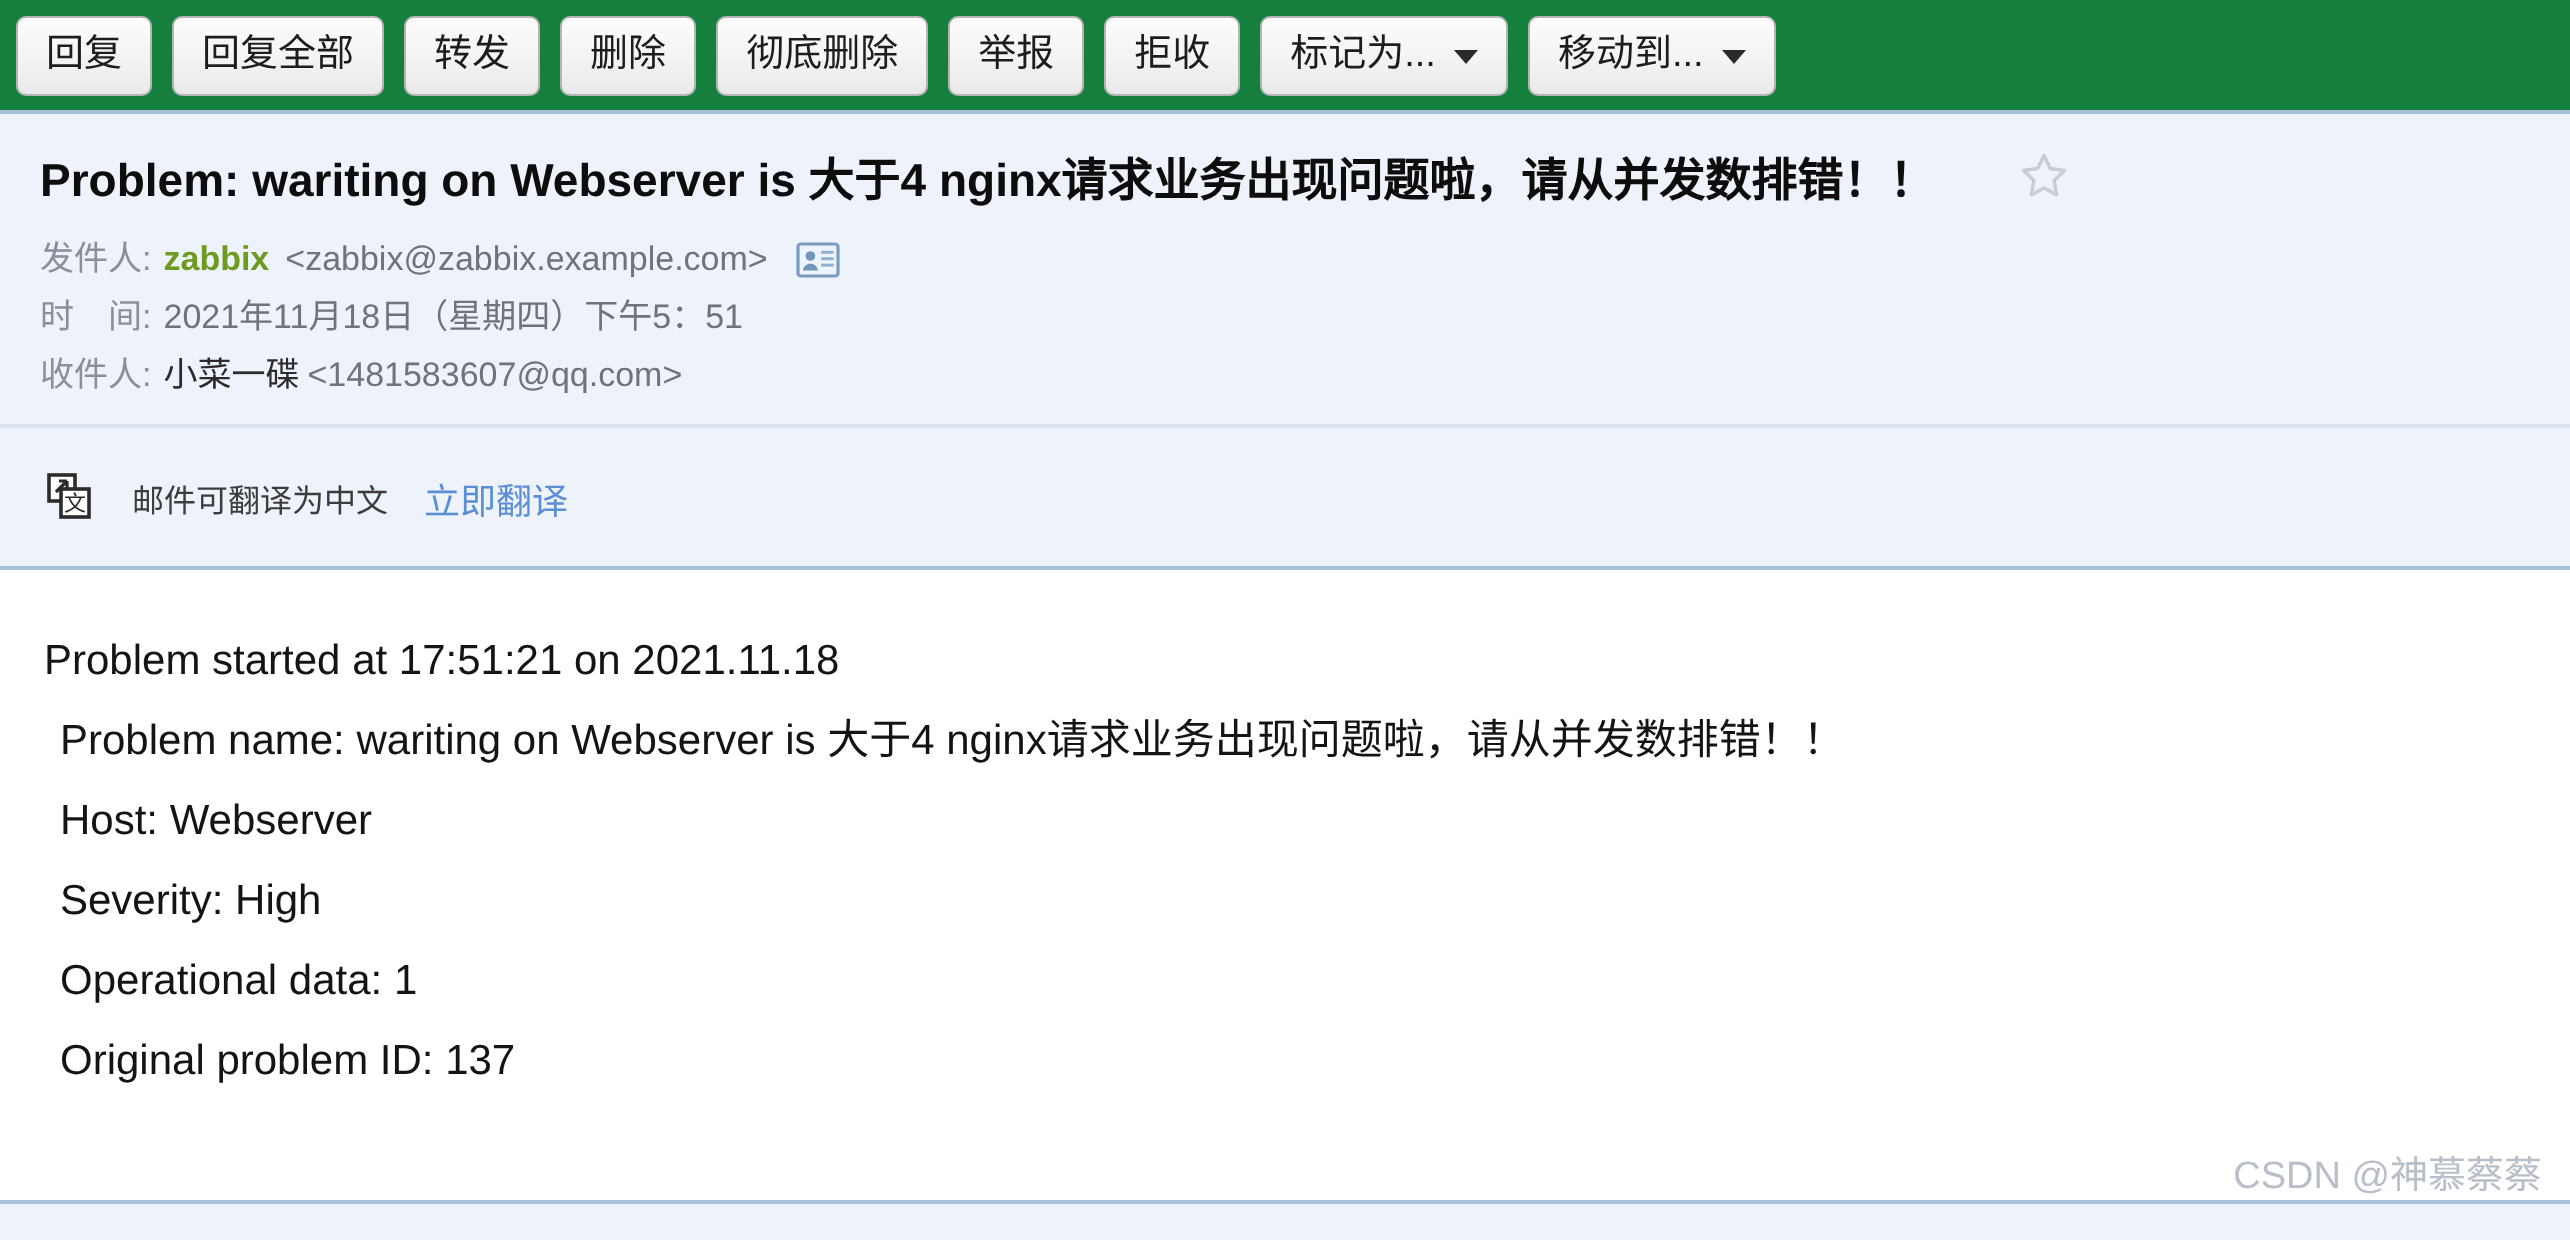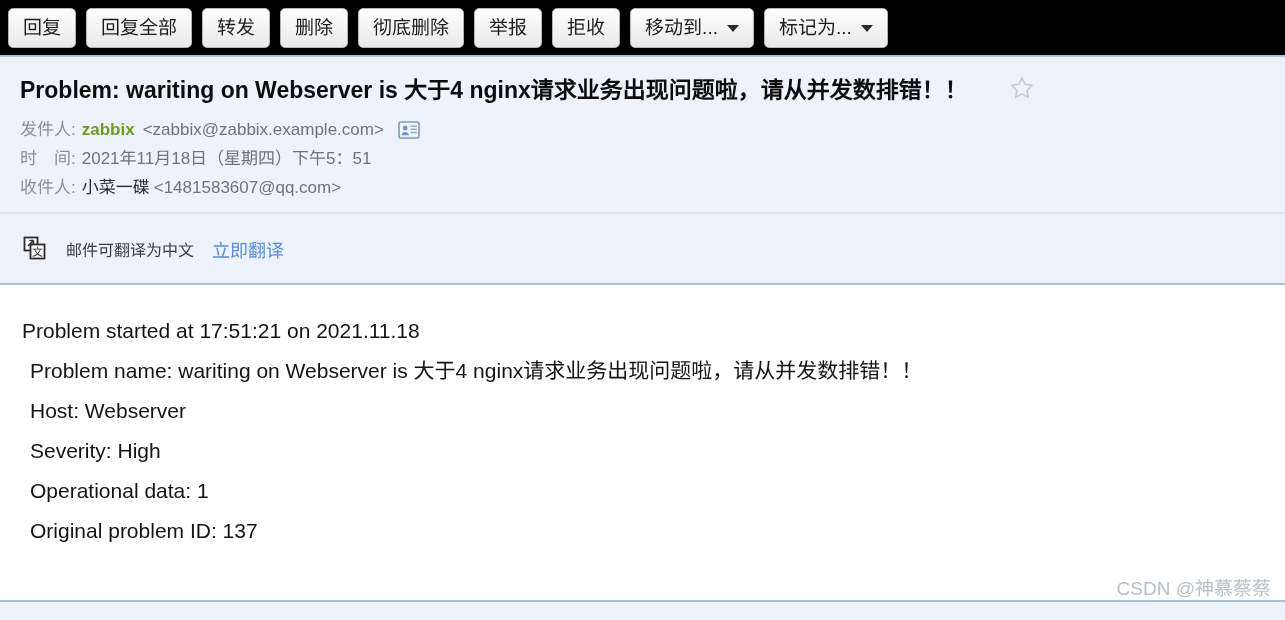--- a/index.html
+++ b/index.html
@@ -11,21 +11,21 @@
     height: 620px;
     background: #ffffff;
     font-family: "Liberation Sans", "DejaVu Sans", sans-serif;
     overflow: hidden;
     position: relative;
   }
 
   
   .toolbar {
     height: 57px;
-    background: #000000;
+    background: #15803d;
     box-sizing: border-box;
     display: flex;
     align-items: center;
     padding-left: 8px;
     gap: 10px;
     border-bottom: 2px solid #a8bfd8;
   }
   .tb-btn {
     height: 40px;
     box-sizing: border-box;
@@ -201,25 +201,25 @@
   <div class="tb-btn">
     <span>彻底删除</span>
   </div>
   <div class="tb-btn">
     <span>举报</span>
   </div>
   <div class="tb-btn">
     <span>拒收</span>
   </div>
   <div class="tb-btn">
+    <span>标记为...</span>
+    <span class="caret"></span>
+  </div>
+  <div class="tb-btn">
     <span>移动到...</span>
-    <span class="caret"></span>
-  </div>
-  <div class="tb-btn">
-    <span>标记为...</span>
     <span class="caret"></span>
   </div>
 </div>
 
 <div class="mail-header">
 
   <div class="subject-row">
     <div class="subject">Problem: wariting on Webserver is 大于4 nginx请求业务出现问题啦，请从并发数排错！！</div>
     <span class="star-icon">
       <svg width="26" height="26" viewBox="0 0 24 24" aria-hidden="true">

